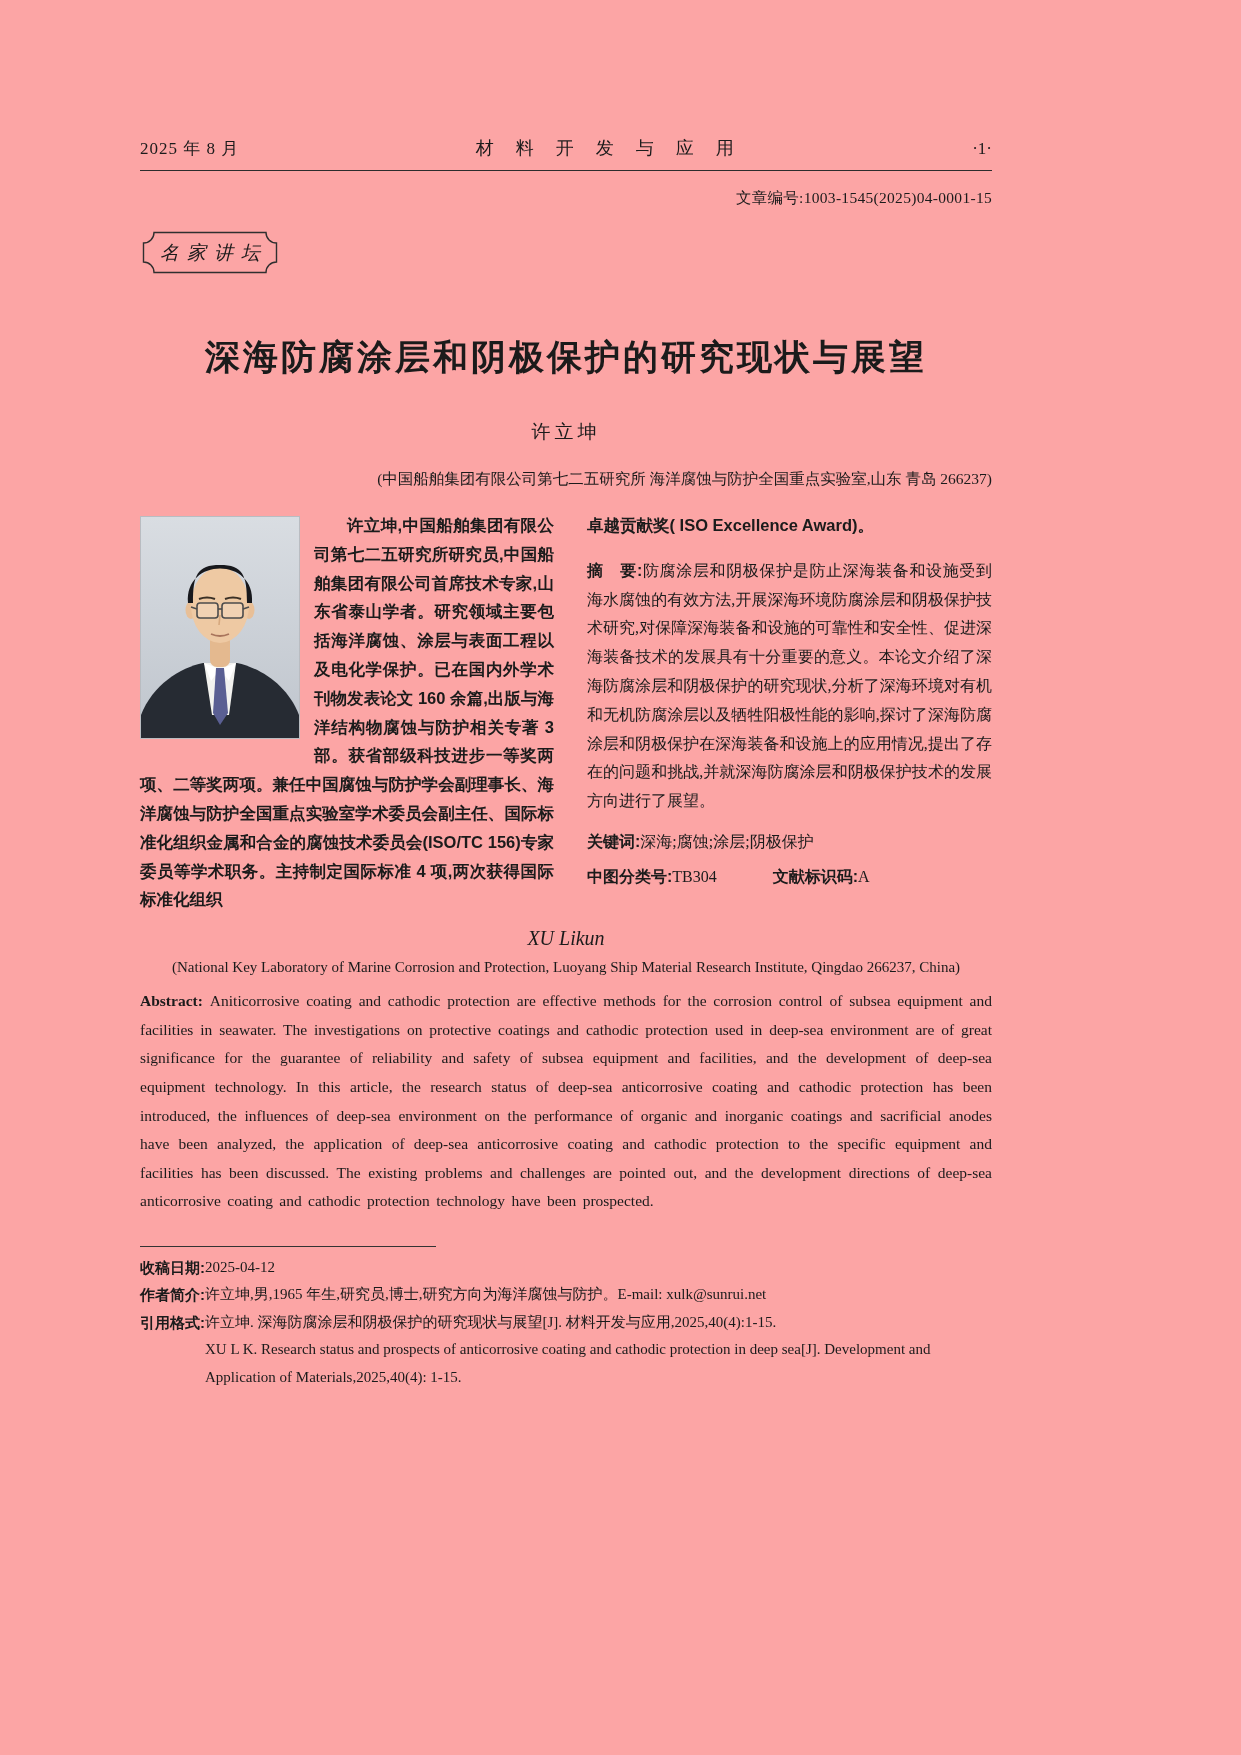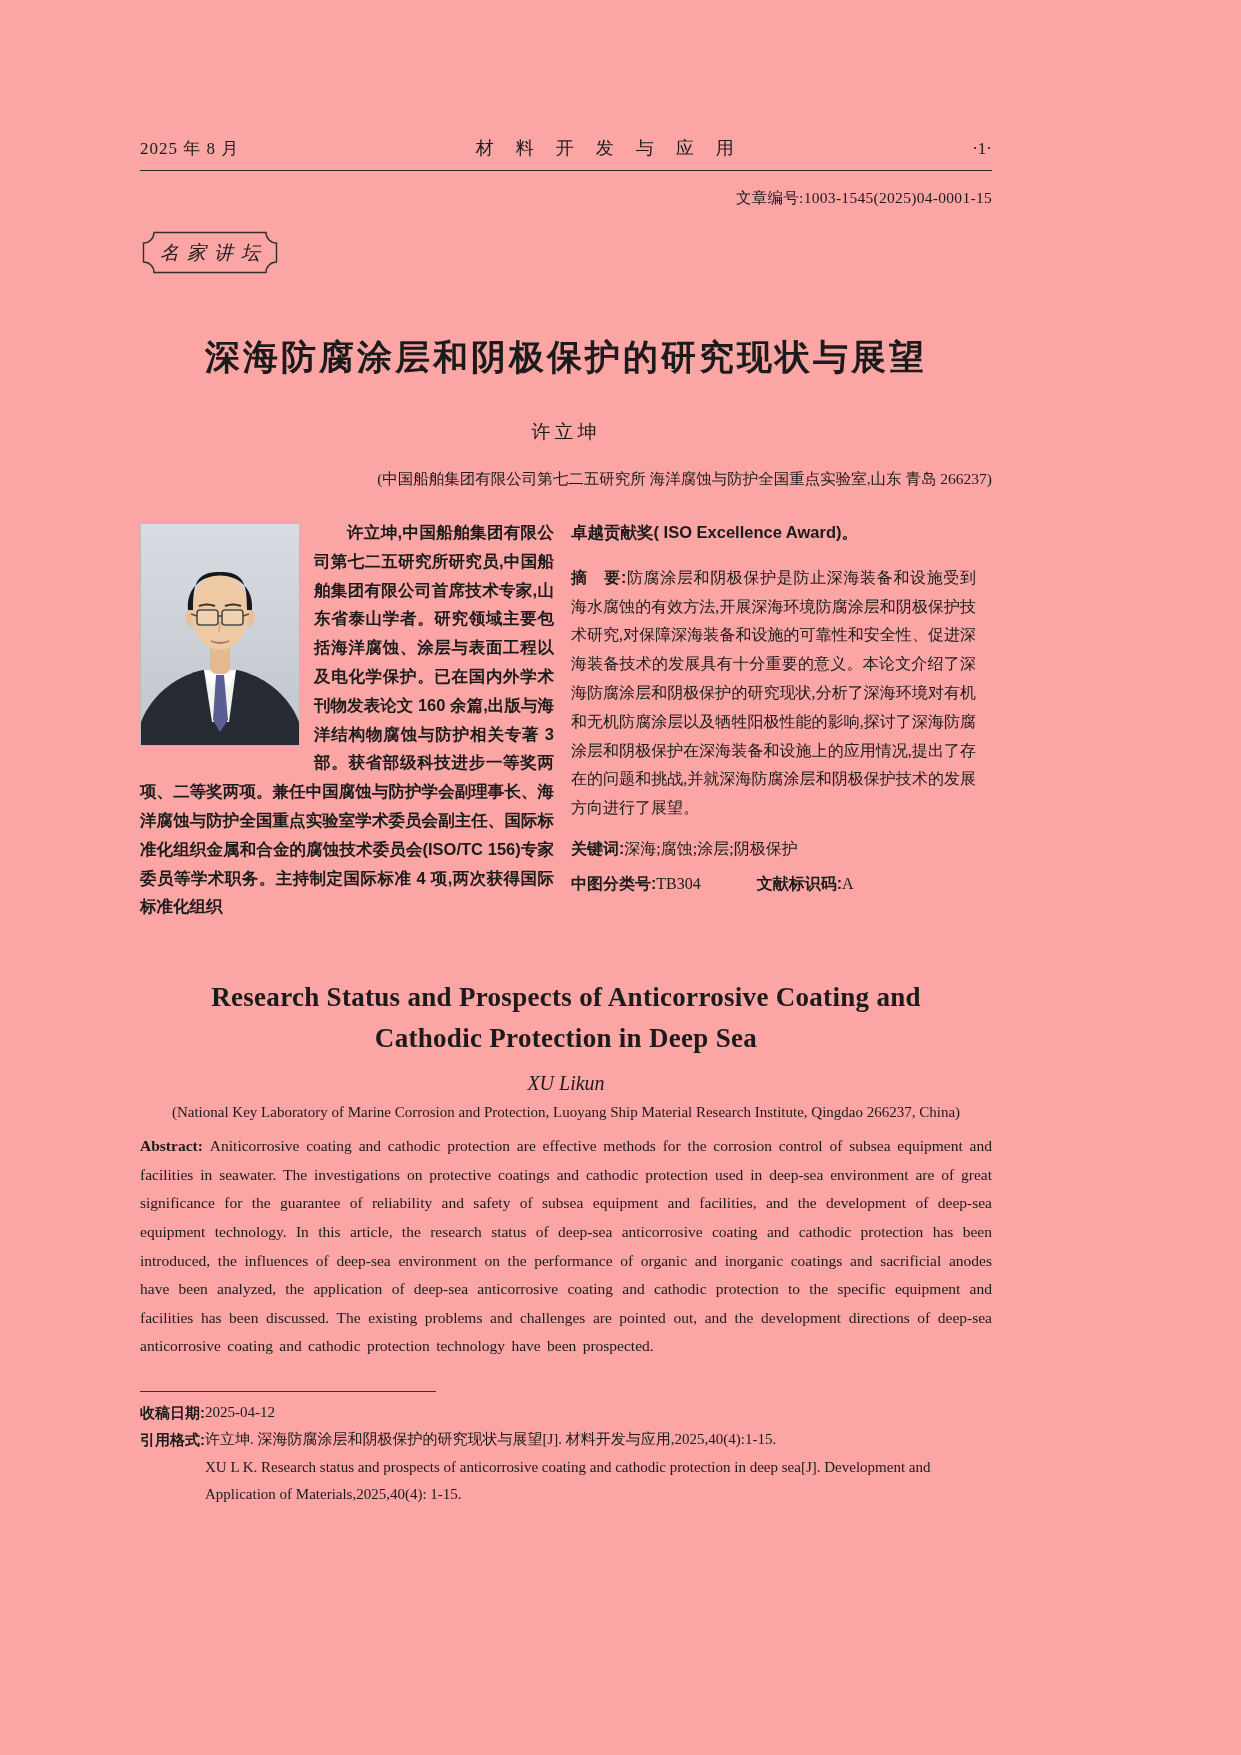--- a/index.html
+++ b/index.html
@@ -24,21 +24,21 @@
   .badge svg{position:absolute;left:0;top:0;}
   .badge-label{position:absolute;inset:0;display:flex;align-items:center;justify-content:center;
     font-size:19px;letter-spacing:8px;text-indent:8px;font-style:italic;}
 
   
   .title-zh{margin-top:58px;text-align:center;font-size:35px;font-weight:700;letter-spacing:3px;}
   .author-zh{margin-top:38px;text-align:center;font-size:19px;letter-spacing:4px;}
   .affil-zh{margin-top:24px;text-align:right;font-size:15.5px;}
 
   
-  .two-col{margin-top:28px;display:flex;gap:17px;}
+  .two-col{margin-top:21px;display:flex;gap:33px;}
   .col-left{width:414px;}
   .col-right{width:405px;}
   .photo{float:left;width:160px;height:223px;margin:5px 14px 6px 0;border:1px solid #b9bcc1;box-sizing:border-box;}
   .photo svg{display:block;}
   .bio,.bio-cont{
     font-family:"Liberation Sans","DejaVu Sans",sans-serif;font-weight:600;
     font-size:16.5px;line-height:28.8px;text-align:justify;
   }
   .bio{text-indent:2em;}
   .zh-label{font-family:"Liberation Sans","DejaVu Sans",sans-serif;font-weight:700;font-style:normal;}
@@ -147,40 +147,40 @@
         <p class="keywords-zh" style="margin-bottom:0;">
           <b class="zh-label">关键词:</b><span>深海;腐蚀;涂层;阴极保护</span>
         </p>
 
         <p class="clc-line" style="margin-bottom:0;">
           <b class="zh-label">中图分类号:</b><span>TB304</span><b class="zh-label gap-left">文献标识码:</b><span>A</span>
         </p>
       </div>
     </div>
 
-    <h2 class="title-en" style="margin:56px 0 0 0;">
-      <span style="display:block;">Research Status and Prospects of Anticorrosive Coating and</span>
-      <span style="display:block;">Cathodic Protection in Deep Sea</span>
-    </h2>
     <div class="author-en">XU Likun</div>
     <div class="affil-en">(National Key Laboratory of Marine Corrosion and Protection, Luoyang Ship Material Research Institute, Qingdao 266237, China)</div>
 
     <p class="abstract-en" style="margin-bottom:0;">
       <b class="en-label">Abstract:</b><span>Aniticorrosive coating and cathodic protection are effective methods for the corrosion control of subsea equipment and facilities in seawater. The investigations on protective coatings and cathodic protection used in deep-sea environment are of great significance for the guarantee of reliability and safety of subsea equipment and facilities, and the development of deep-sea equipment technology. In this article, the research status of deep-sea anticorrosive coating and cathodic protection has been introduced, the influences of deep-sea environment on the performance of organic and inorganic coatings and sacrificial anodes have been analyzed, the application of deep-sea anticorrosive coating and cathodic protection to the specific equipment and facilities has been discussed. The existing problems and challenges are pointed out, and the development directions of deep-sea anticorrosive coating and cathodic protection technology have been prospected.</span>
     </p>
 
 
     <div class="footnote">
       <hr class="foot-rule">
 
       <div class="foot-row">
         <span class="foot-label">收稿日期:</span>
         <span class="foot-text">2025-04-12</span>
       </div>
 
+      <div class="foot-row">
+        <span class="foot-label">作者简介:</span>
+        <span class="foot-text">许立坤,男,1965 年生,研究员,博士,研究方向为海洋腐蚀与防护。E-mail: xulk@sunrui.net</span>
+      </div>
 
       <div class="foot-row">
         <span class="foot-label">引用格式:</span>
         <div class="cite-content">
           <div>许立坤. 深海防腐涂层和阴极保护的研究现状与展望[J]. 材料开发与应用,2025,40(4):1-15.</div>
           <div>XU L K. Research status and prospects of anticorrosive coating and cathodic protection in deep sea[J]. Development and Application of Materials,2025,40(4): 1-15.</div>
         </div>
       </div>
     </div>
 

